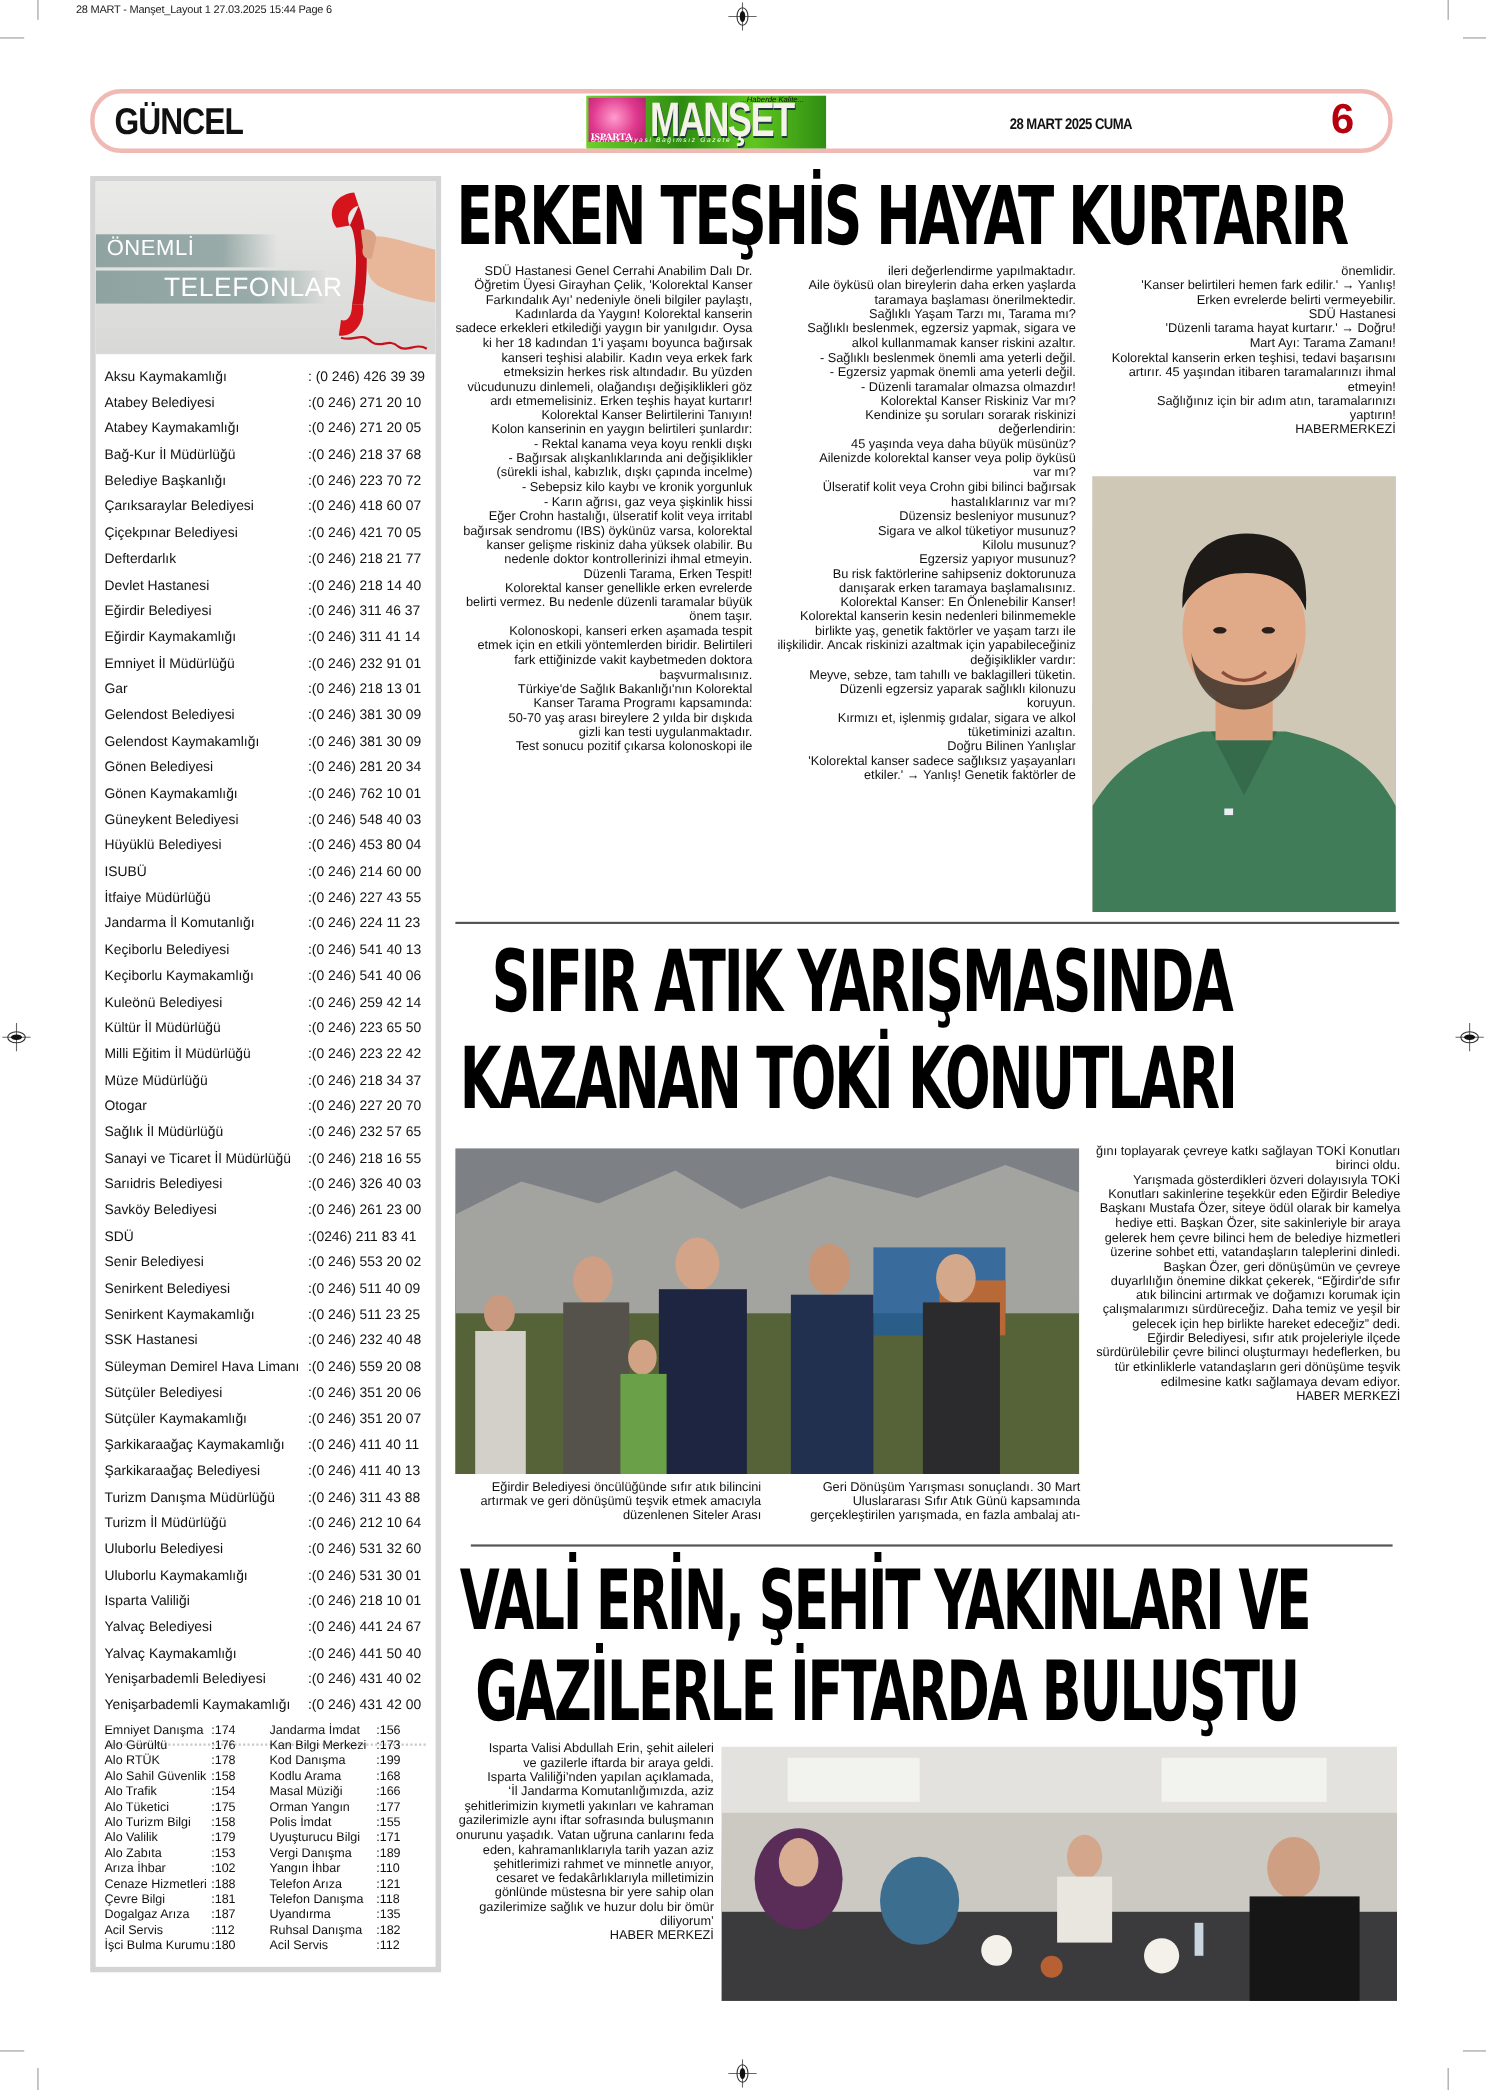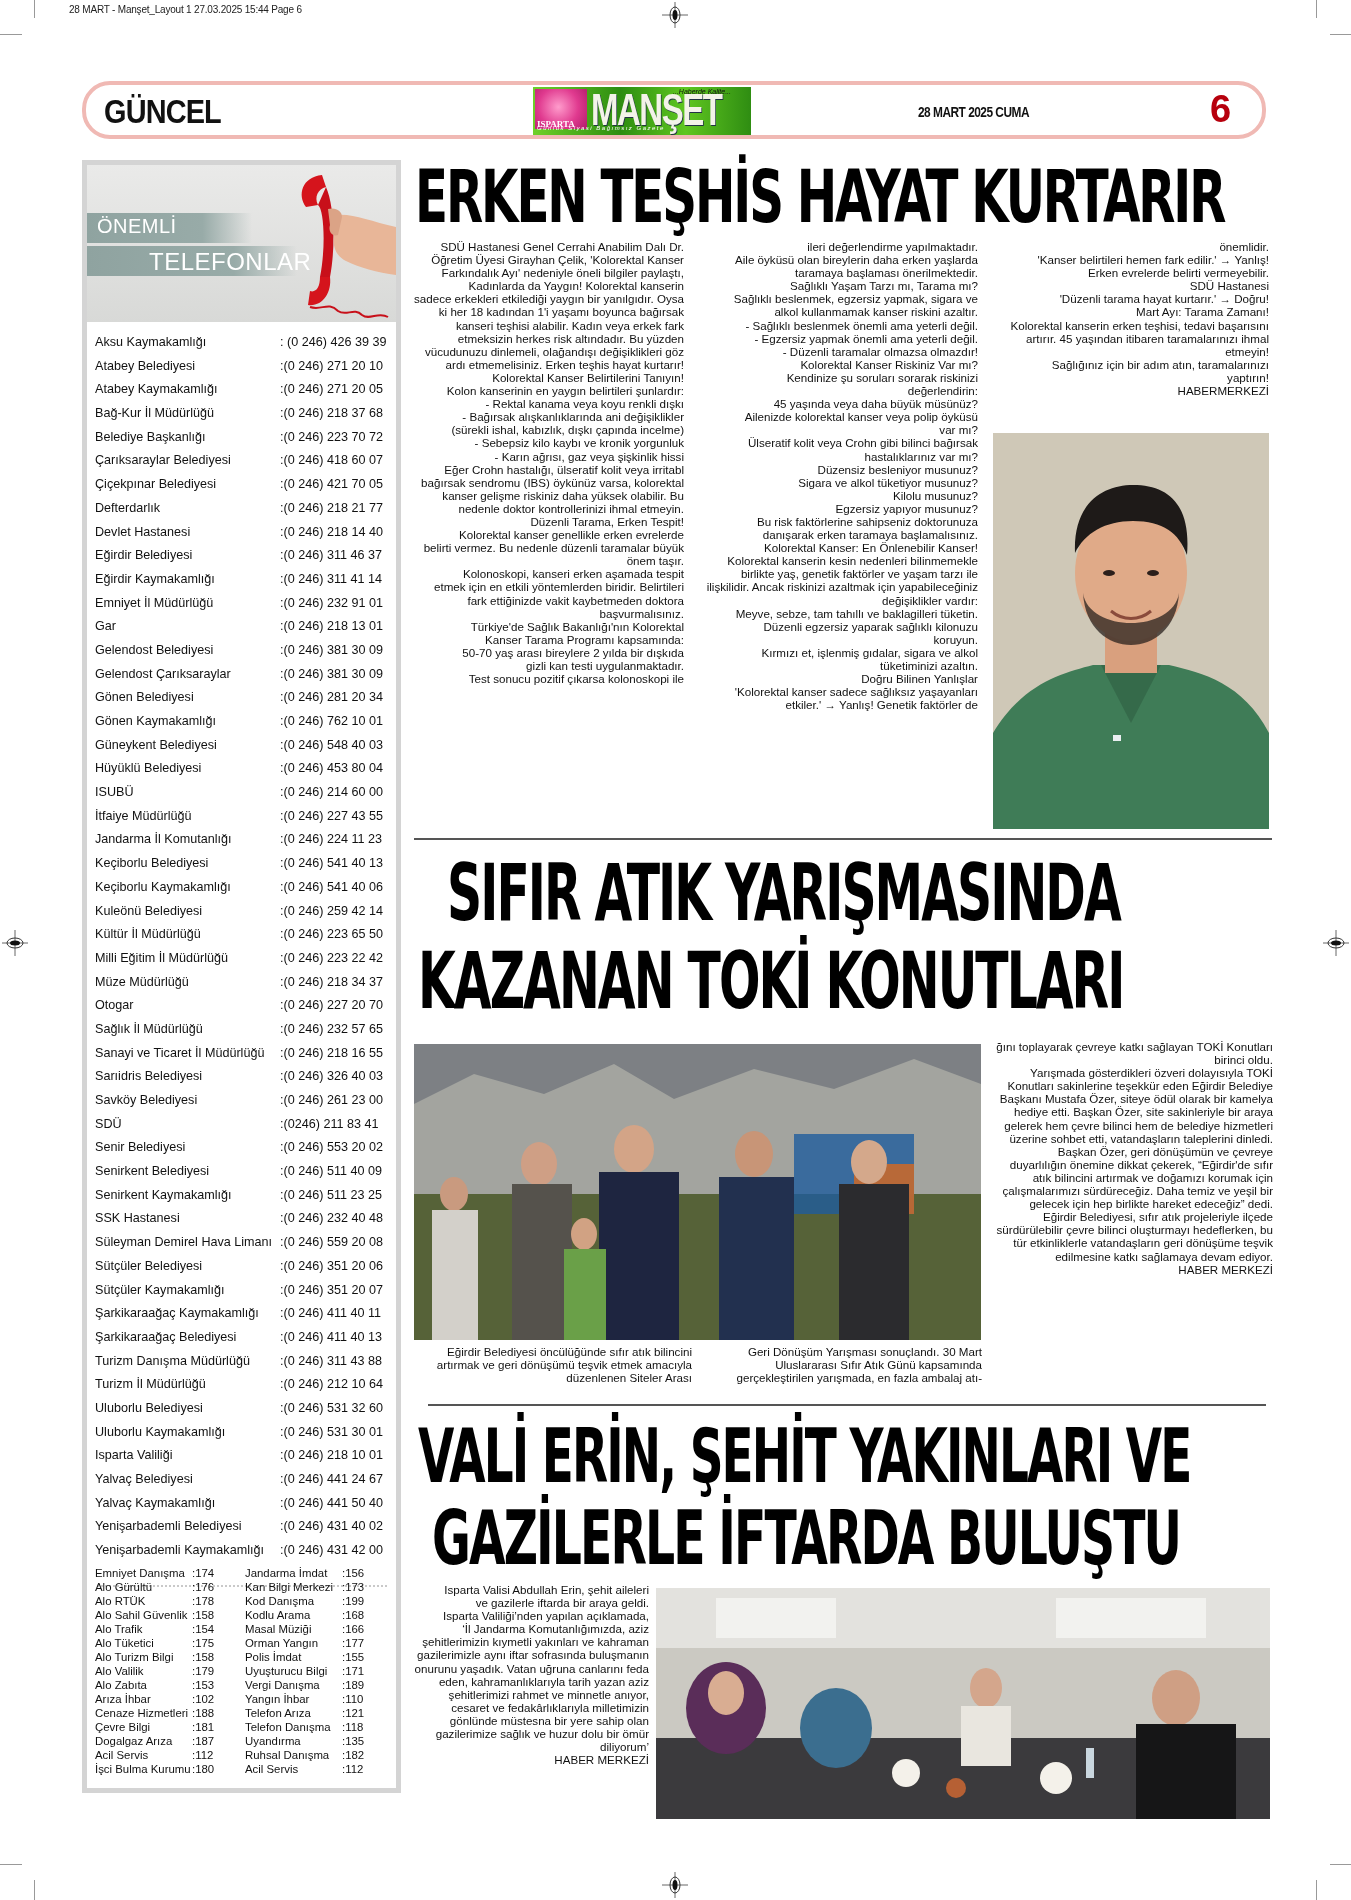--- a/index.html
+++ b/index.html
@@ -188,21 +188,21 @@
       </div>
       <div class="phone-row">
         <span class="phone-name">Gar</span>
         <span class="phone-num">:(0 246) 218 13 01</span>
       </div>
       <div class="phone-row">
         <span class="phone-name">Gelendost Belediyesi</span>
         <span class="phone-num">:(0 246) 381 30 09</span>
       </div>
       <div class="phone-row">
-        <span class="phone-name">Gelendost Çarıksaraylar</span>
+        <span class="phone-name">Gelendost Kaymakamlığı</span>
         <span class="phone-num">:(0 246) 381 30 09</span>
       </div>
       <div class="phone-row">
         <span class="phone-name">Gönen Belediyesi</span>
         <span class="phone-num">:(0 246) 281 20 34</span>
       </div>
       <div class="phone-row">
         <span class="phone-name">Gönen Kaymakamlığı</span>
         <span class="phone-num">:(0 246) 762 10 01</span>
       </div>

